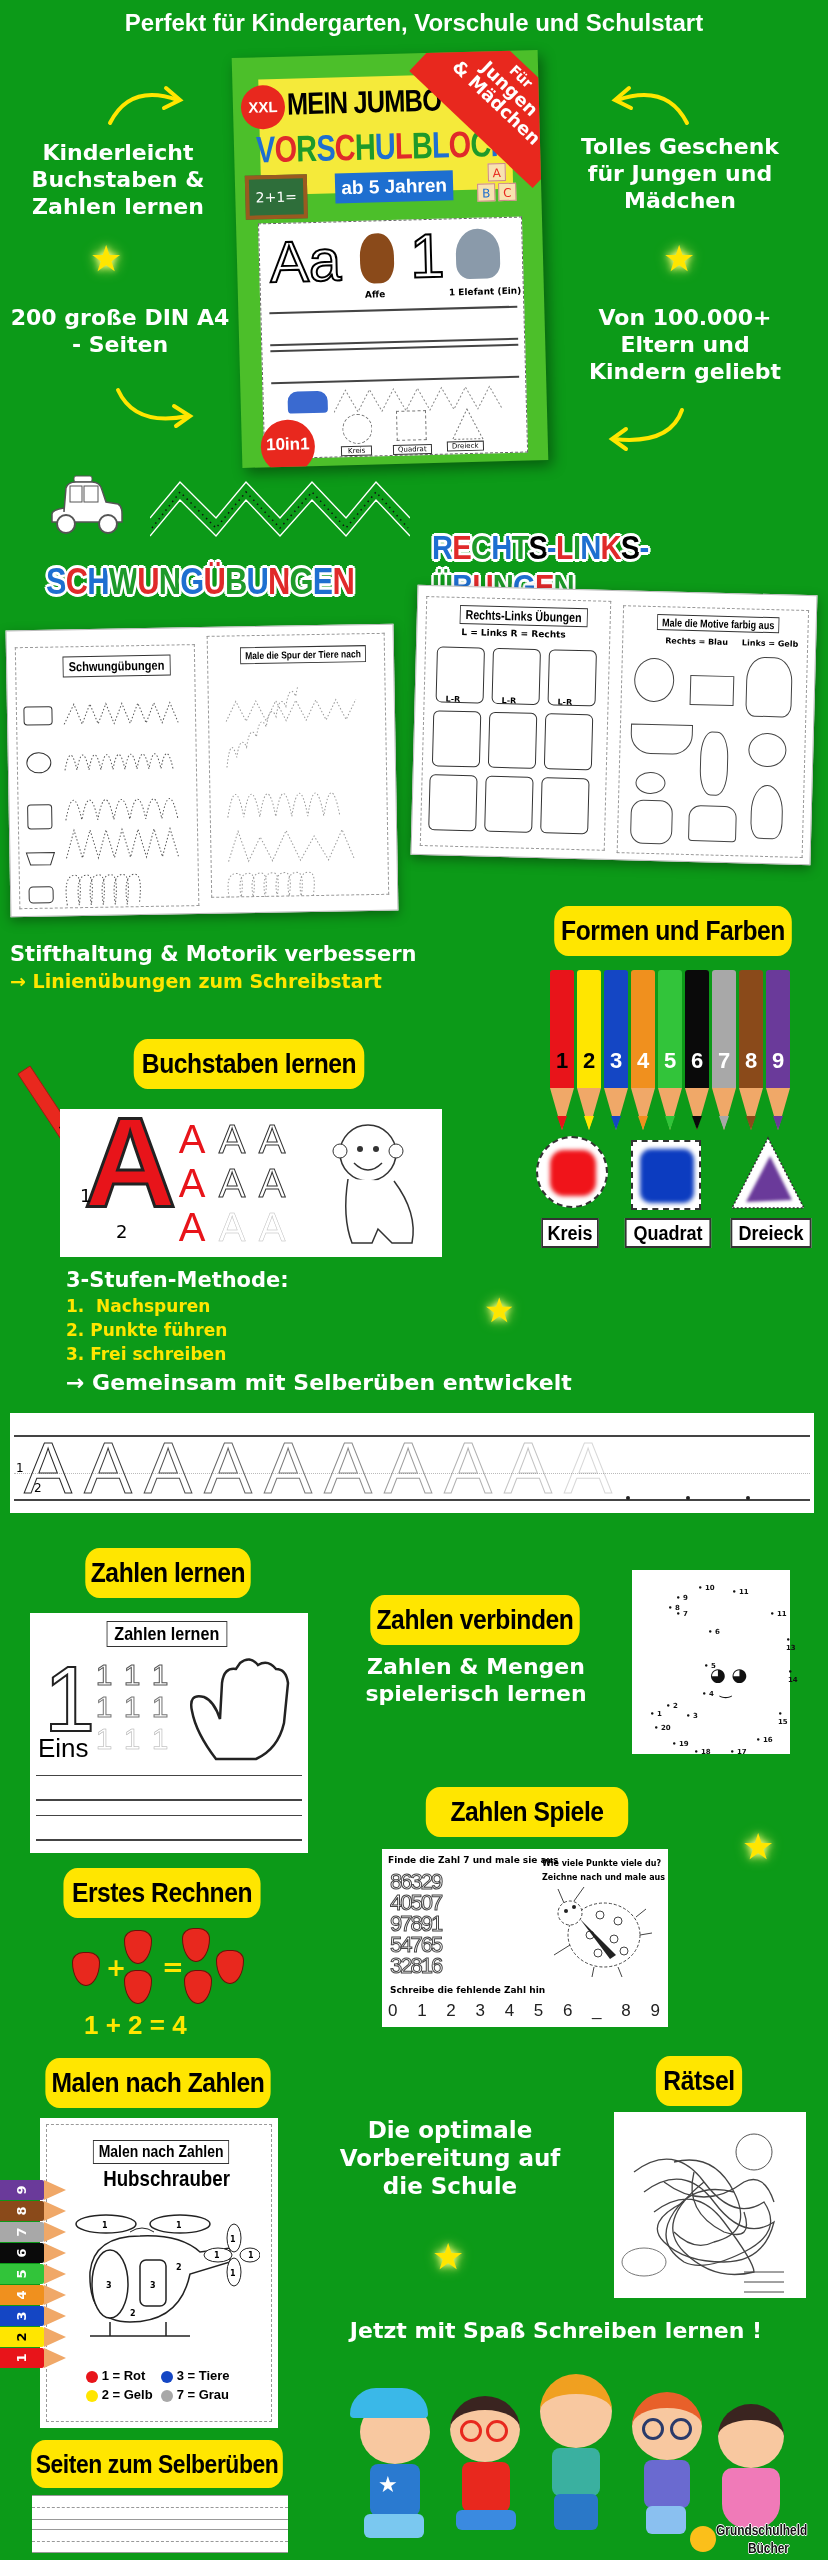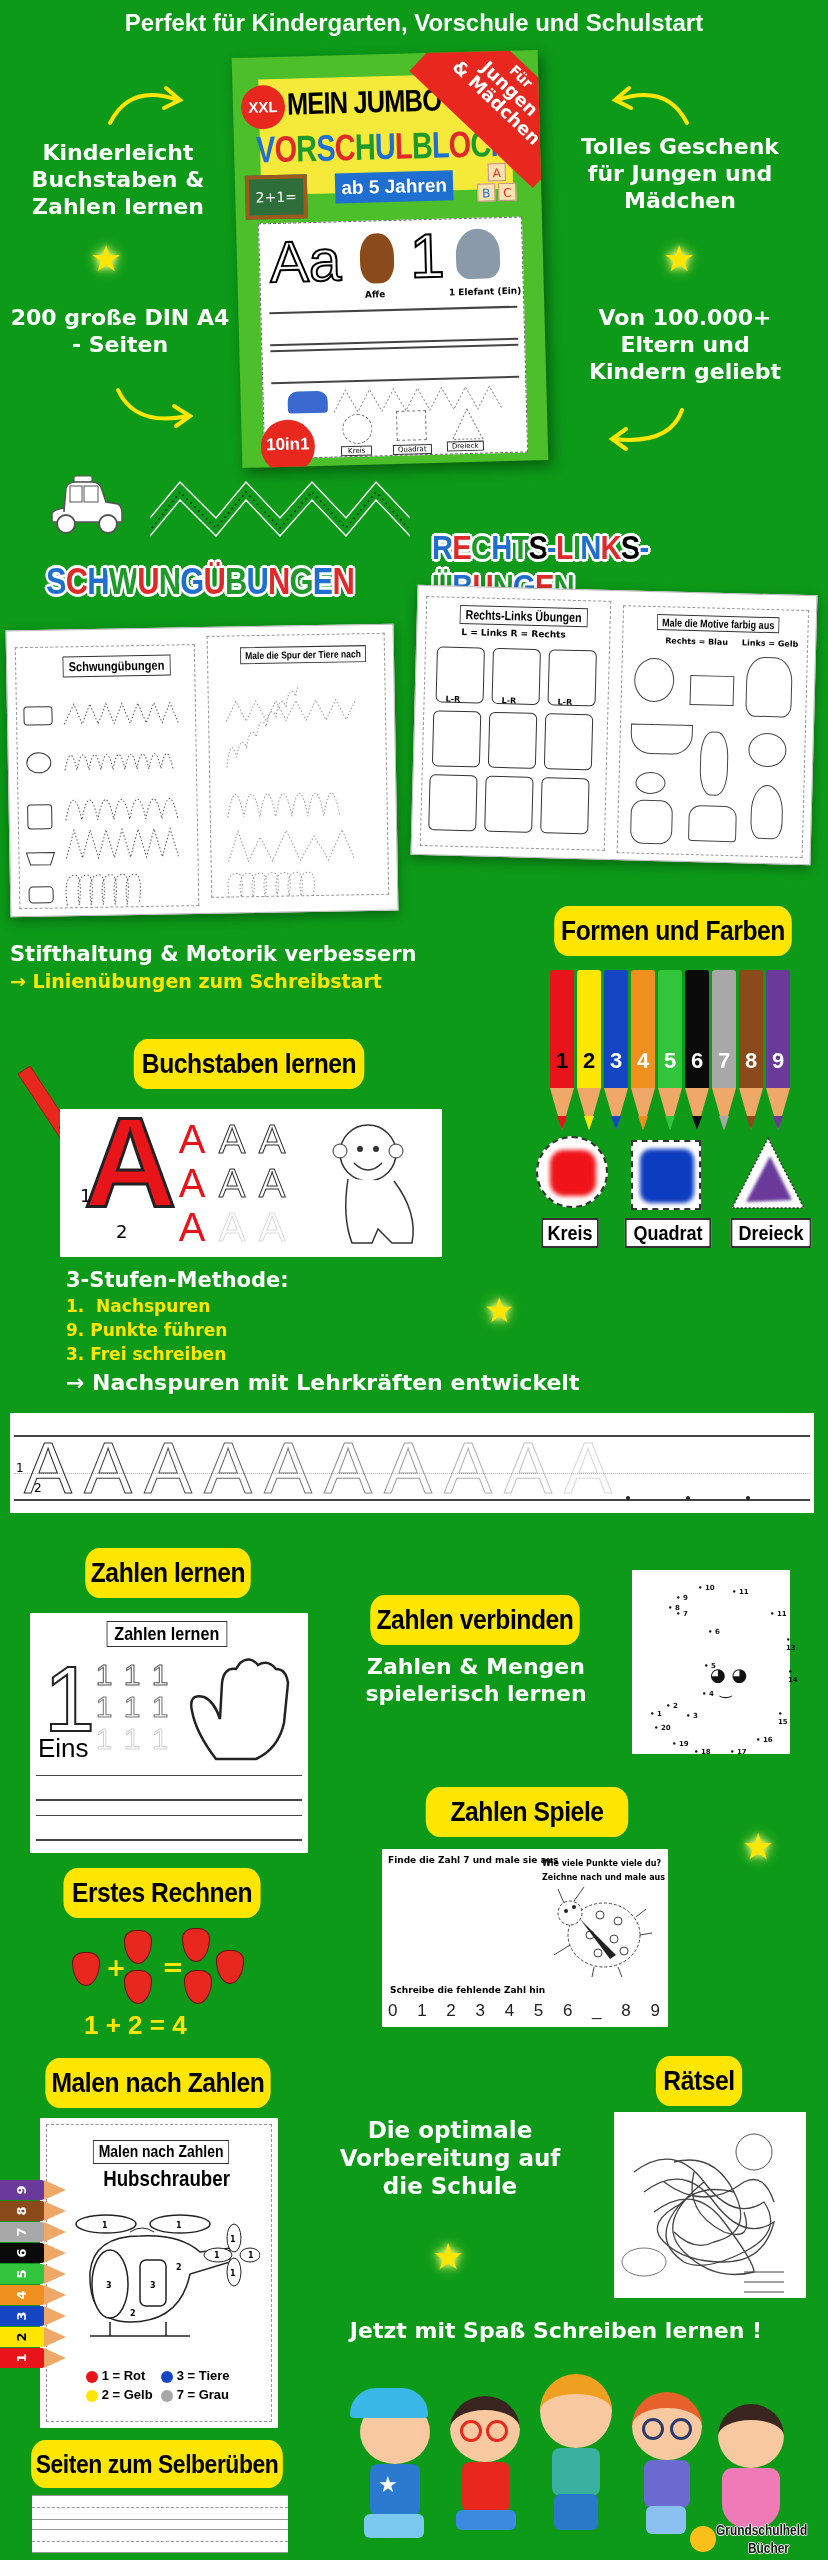--- a/index.html
+++ b/index.html
@@ -285,24 +285,24 @@
       <circle cx="74" cy="34" r="7" fill="#fff" stroke="#333"></circle>
     <circle cx="38" cy="32" r="3" fill="#333"></circle>
       <circle cx="54" cy="32" r="3" fill="#333"></circle>
     <path d="M32 46 Q46 60 60 46" stroke="#333" fill="none" stroke-width="1.5"></path>
     <path d="M26 62 Q20 100 30 126 L50 126 L56 112 L70 126 L90 126 Q96 96 72 64" fill="#fff" stroke="#333" stroke-width="1.5"></path>
   </svg>
 </div>
 
 <div class="abs" style="left:66px;top:1268px;font-size:21px;font-weight:bold;color:#fff;">3-Stufen-Methode:</div>
 <div class="abs ytext" style="left:66px;top:1296px;font-size:17px;white-space:pre;">1.  Nachspuren</div>
-<div class="abs ytext" style="left:66px;top:1320px;font-size:17px;">9. Punkte führen</div>
+<div class="abs ytext" style="left:66px;top:1320px;font-size:17px;">2. Punkte führen</div>
 <div class="abs ytext" style="left:66px;top:1344px;font-size:17px;">3. Frei schreiben</div>
 <div class="star" style="left:484px;top:1290px;font-size:34px;">★</div>
-<div class="abs" style="left:66px;top:1370px;font-size:22px;font-weight:bold;color:#fff;">→ Nachspuren mit Lehrkräften entwickelt</div>
+<div class="abs" style="left:66px;top:1370px;font-size:22px;font-weight:bold;color:#fff;">→ Gemeinsam mit Selberüben entwickelt</div>
 
 <div class="sheet" style="left:10px;top:1413px;width:804px;height:100px;border:none;">
   <div class="abs" style="left:4px;top:22px;width:796px;height:2px;background:#444;"></div>
   <div class="abs" style="left:4px;top:60px;width:796px;border-top:1px dotted #bbb;"></div>
   <div class="abs" style="left:4px;top:86px;width:796px;height:2px;background:#444;"></div>
   <div class="abs" id="trace-letters" style="left:8px;top:22px;width:600px;height:66px;display:flex;">
       <div style="width: 60px; text-align: center; font-size: 72px; line-height: 66px; font-family: &quot;Liberation Sans&quot;, sans-serif; color: transparent; -webkit-text-stroke: 1px rgb(40, 40, 40);">A</div>
       <div style="width: 60px; text-align: center; font-size: 72px; line-height: 66px; font-family: &quot;Liberation Sans&quot;, sans-serif; color: transparent; -webkit-text-stroke: 1px rgba(40, 40, 40, 0.91);">A</div>
       <div style="width: 60px; text-align: center; font-size: 72px; line-height: 66px; font-family: &quot;Liberation Sans&quot;, sans-serif; color: transparent; -webkit-text-stroke: 1px rgba(40, 40, 40, 0.82);">A</div>
       <div style="width: 60px; text-align: center; font-size: 72px; line-height: 66px; font-family: &quot;Liberation Sans&quot;, sans-serif; color: transparent; -webkit-text-stroke: 1px rgba(40, 40, 40, 0.73);">A</div>
@@ -367,20 +367,27 @@
     <div style="position: absolute; left: 98px; top: 178px; font-size: 7px; font-weight: bold; color: rgb(17, 17, 17);">• 17</div>
     <div style="position: absolute; left: 62px; top: 178px; font-size: 7px; font-weight: bold; color: rgb(17, 17, 17);">• 18</div>
     <div style="position: absolute; left: 40px; top: 170px; font-size: 7px; font-weight: bold; color: rgb(17, 17, 17);">• 19</div>
     <div style="position: absolute; left: 22px; top: 154px; font-size: 7px; font-weight: bold; color: rgb(17, 17, 17);">• 20</div>
   </div>
 
 <div class="pill" style="left:412px;top:1787px;width:230px;height:50px;font-size:28px;">Zahlen Spiele</div>
 <div class="star" style="left:742px;top:1826px;font-size:36px;">★</div>
 <div class="sheet" style="left:382px;top:1849px;width:286px;height:178px;border:none;">
   <div class="abs bk" style="left:6px;top:6px;font-size:9px;font-weight:bold;">Finde die Zahl 7 und male sie aus</div>
+  <div class="abs" id="number-maze" style="left:8px;top:22px;width:110px;height:108px;font-size:22px;line-height:21px;color:#fff;-webkit-text-stroke:1px #444;font-family:'Liberation Sans',sans-serif;letter-spacing:-2px;">
+      <div>86329</div>
+      <div>40507</div>
+      <div>97891</div>
+      <div>54765</div>
+      <div>32816</div>
+    </div>
   <div class="abs bk" style="left:160px;top:10px;font-size:8px;font-weight:bold;">Wie viele Punkte viele du?</div>
   <div class="abs bk" style="left:160px;top:24px;font-size:8px;font-weight:bold;">Zeichne nach und male aus</div>
   <svg class="abs" style="left:162px;top:36px" width="110" height="94" viewBox="0 0 110 94">
     <ellipse cx="60" cy="50" rx="36" ry="32" fill="#fff" stroke="#444" stroke-dasharray="3 2"></ellipse>
     <circle cx="26" cy="28" r="12" fill="#fff" stroke="#444" stroke-dasharray="3 2"></circle>
     <circle cx="22" cy="26" r="2" fill="#222"></circle>
       <circle cx="30" cy="22" r="2" fill="#222"></circle>
     <circle cx="56" cy="30" r="4" fill="none" stroke="#444"></circle>
       <circle cx="74" cy="36" r="4" fill="none" stroke="#444"></circle>
     <circle cx="46" cy="50" r="4" fill="none" stroke="#444"></circle>

